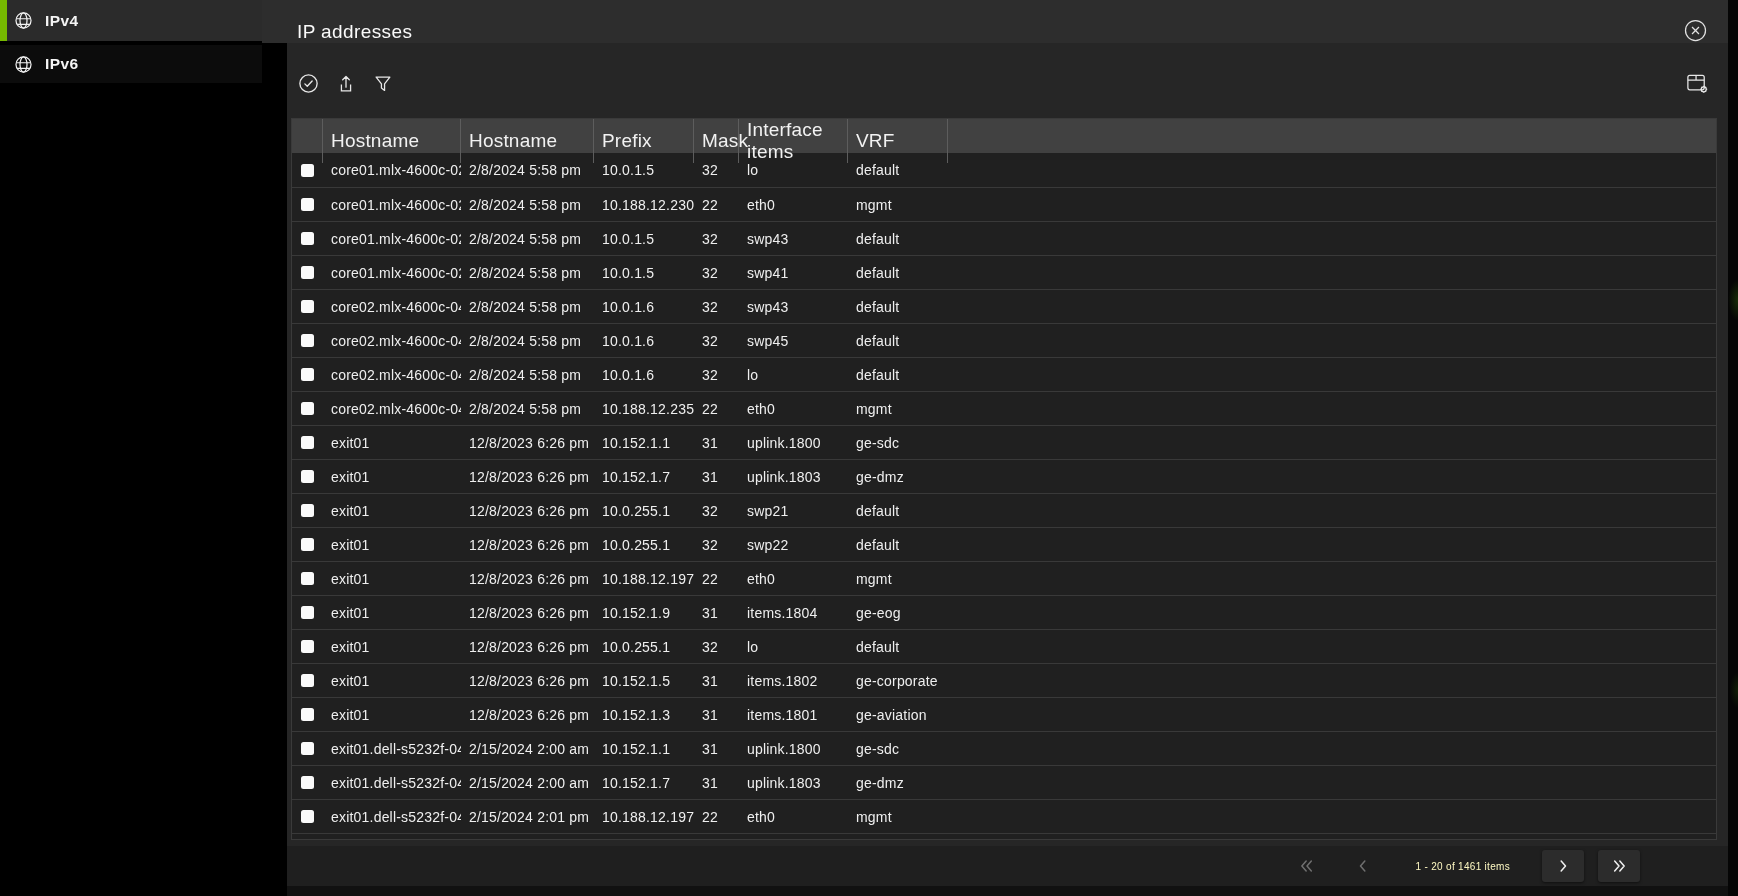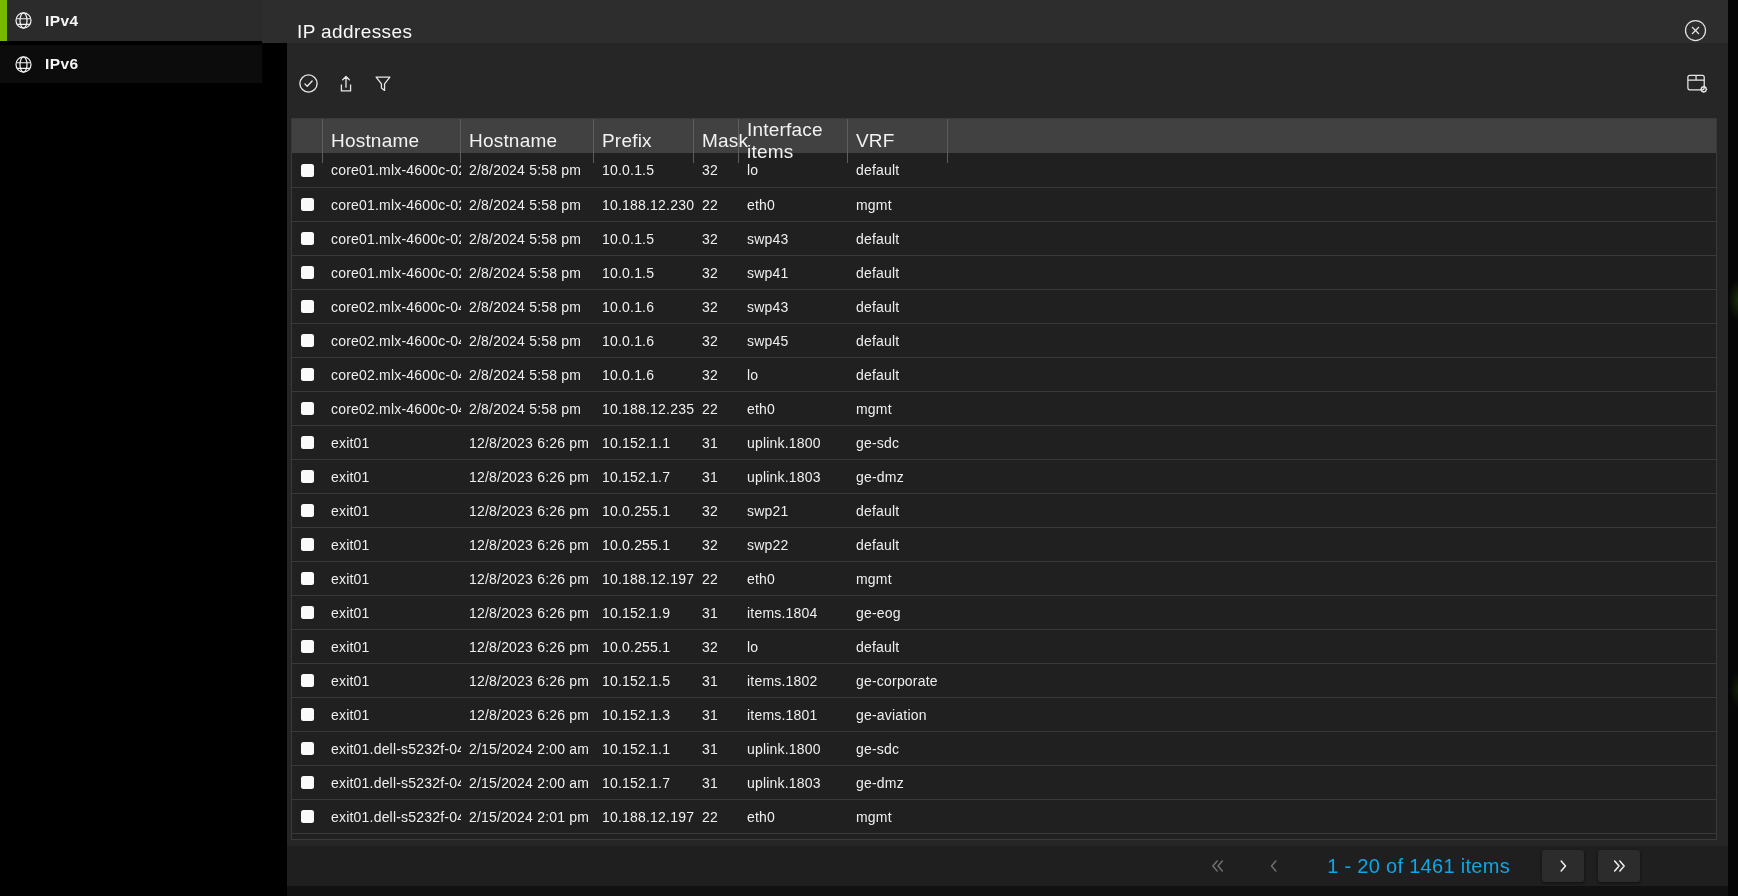--- a/index.html
+++ b/index.html
@@ -59,21 +59,21 @@
   .cb { width:13px; height:13px; background:#fafafa; border-radius:2.5px; display:inline-block; cursor:pointer; }
   .trow.sliver { height:10px; }
 
   
   .gap-strip { height:6px; flex:none; }
   .pagination { height:40px; flex:none; background:#1f1f1f; display:flex; align-items:center;
                 justify-content:flex-end; padding-right:88px; gap:14px; }
   .pg-btn { width:42px; height:32px; display:flex; align-items:center; justify-content:center;
             background:none; border:none; border-radius:3px; cursor:pointer; }
   .pg-btn.raised { background:#2c2c2c; box-shadow:0 1px 3px rgba(0,0,0,.55); }
-  .pg-label { font-size:20px; color:#0ea5e9; letter-spacing:.3px; margin:0 18px; }
+  .pg-label { font-size:10px; color:#fef9c3; letter-spacing:.3px; margin:0 18px; }
   .bottom-strip { height:10px; background:#111; flex:none; margin-top:auto; }
 
   svg { display:block; }
 </style>
 </head>
 <body>
 
 <div class="app">
   <div class="page-edge"></div>
 

